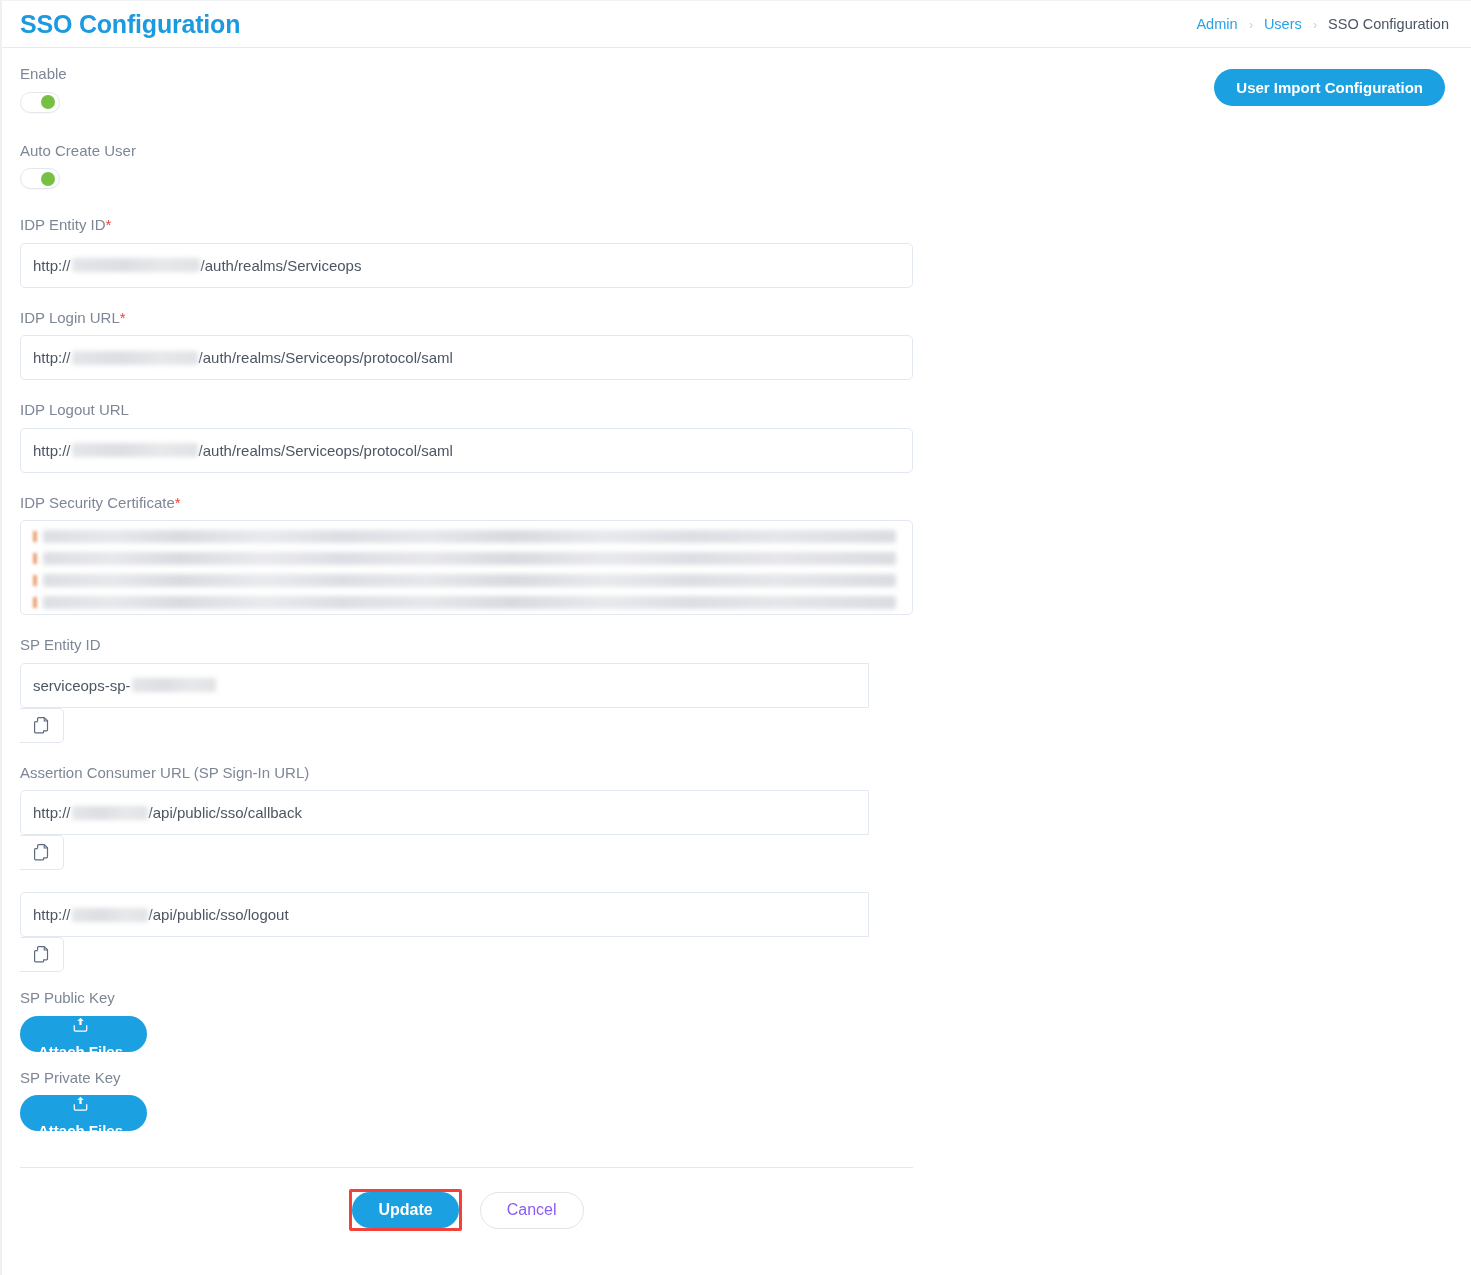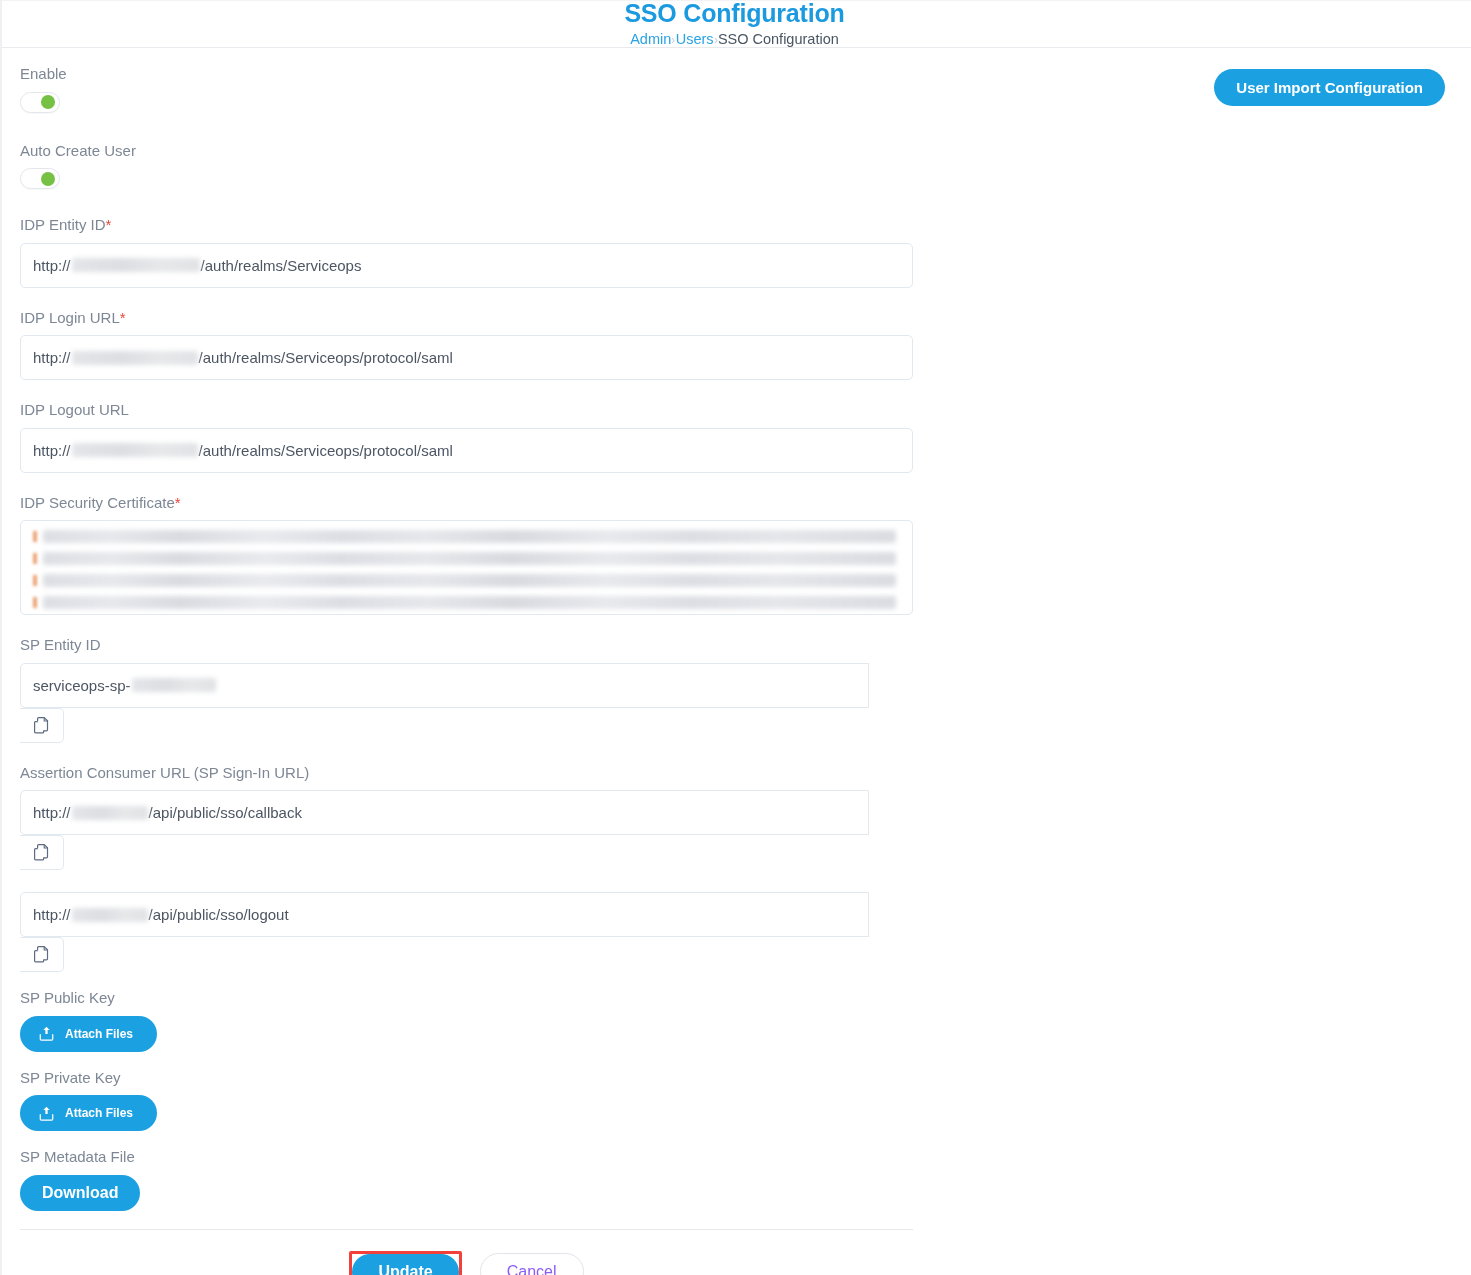--- a/index.html
+++ b/index.html
@@ -26,33 +26,32 @@
 
   
   .header {
     position: relative;
     height: 47px;
     border-bottom: 1px solid #e8eaed;
     display: flex;
     align-items: center;
     justify-content: space-between;
     padding: 0 22px 0 18px;
-    flex-direction: column;
   }
   .page-title {
     font-size: 25px;
     font-weight: bold;
     color: #1b9ae0;
     letter-spacing: -0.2px;
     line-height: 1;
   }
   .breadcrumb {
     display: flex;
     align-items: center;
-    gap: 0;
+    gap: 11px;
     font-size: 14.5px;
     white-space: nowrap;
   }
   .crumb-link {
     color: #29a3e3;
     cursor: pointer;
   }
   .crumb-sep {
     color: #c5ccd3;
     font-size: 13px;
@@ -220,30 +219,31 @@
     opacity: 0.85;
   }
 
   .gap { height: 16px; }
   .gap-sm { height: 12px; }
 
   .attach-btn {
     background: #1ba0e2;
     color: #ffffff;
     border-radius: 999px;
-    font-size: 12px;
+    font-size: 15px;
     font-weight: bold;
     padding: 0 24px 0 18px;
     height: 36px;
     display: inline-flex;
     align-items: center;
     gap: 10px;
     border: none;
     cursor: pointer;
     font-family: "Liberation Sans", sans-serif;
+    flex-direction: column;
   }
   .download-btn {
     background: #1ba0e2;
     color: #ffffff;
     border-radius: 999px;
     font-size: 16px;
     font-weight: bold;
     padding: 0 22px;
     height: 36px;
     display: inline-flex;
@@ -475,24 +475,20 @@
             <svg width="17" height="17" viewBox="0 0 18 18" fill="none" xmlns="http://www.w3.org/2000/svg">
               <path d="M9 1.8L5.7 5.3h2.1v4.3h2.4V5.3h2.1L9 1.8z" fill="#ffffff"></path>
               <path d="M2.4 10.2v4.6c0 .6.5 1.1 1.1 1.1h11c.6 0 1.1-.5 1.1-1.1v-4.6" stroke="#ffffff" stroke-width="1.3" fill="none" stroke-linecap="round"></path>
             </svg>
           </span>
           <span>Attach Files</span>
         </button>
       </div>
       <div class="gap-sm"></div>
 
-      <div class="field">
-        <div class="field-label">SP Metadata File</div>
-        <button class="download-btn">Download</button>
-      </div>
 
       <div class="footer-divider"></div>
       <div class="footer-actions">
         <span class="highlight-box">
           <button class="btn-update">Update</button>
         </span>
         <button class="btn-cancel">Cancel</button>
       </div>
 
     </div>

